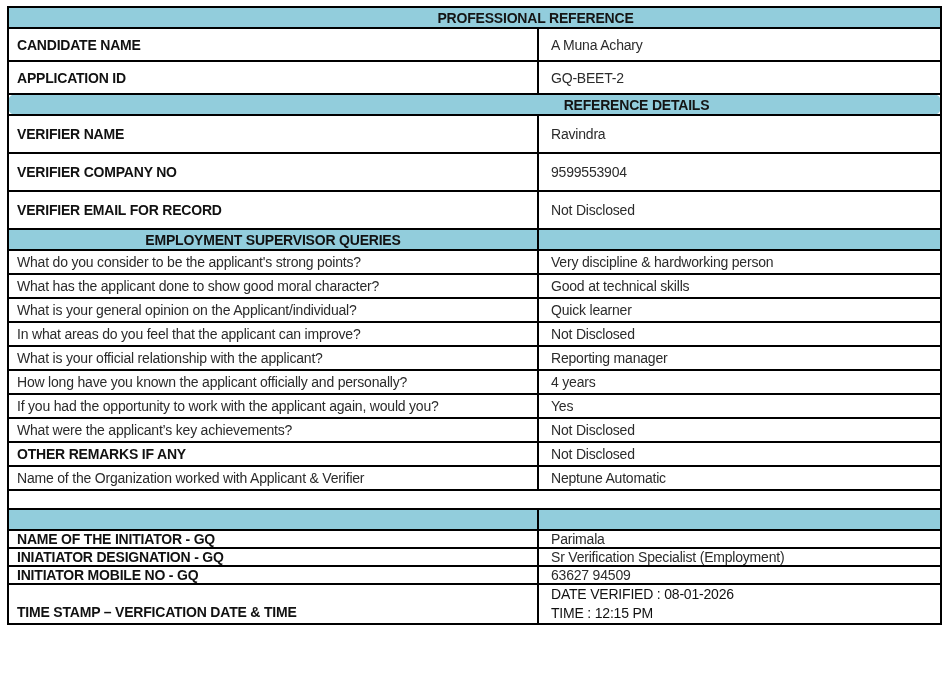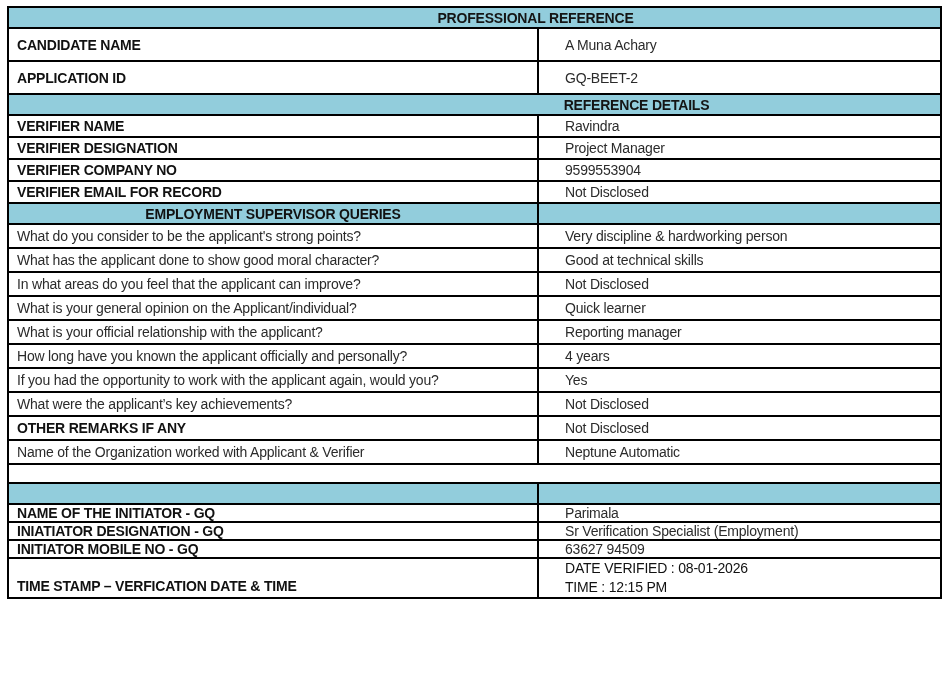--- a/index.html
+++ b/index.html
@@ -30,34 +30,34 @@
   }
   td.label {
     font-weight: bold;
     color: #111111;
   }
   td.qlabel {
     font-weight: normal;
     color: #2b2b2b;
   }
   td.value {
-    padding-left: 26px;
+    padding-left: 12px;
     color: #2b2b2b;
   }
   td.blue { background: #92CDDC; text-align: center; }
   td.section-title {
     font-weight: bold;
     color: #141414;
     text-align: center;
   }
   td.title-1 { padding-left: 130px; }
-  td.title-2 { padding-left: 332px; }
+  td.title-2 { padding-left: 332px; border-radius: 8px; }
   tr.h-sec   { height: 21px; }
   tr.h-top   { height: 33px; }
-  tr.h-ver   { height: 22px; border-radius: 6px; }
+  tr.h-ver   { height: 38px; border-radius: 6px; }
   tr.h-q     { height: 24px; }
   tr.h-gap   { height: 19px; }
   tr.h-bluegap { height: 21px; }
   tr.h-init  { height: 14px; }
   tr.h-stamp { height: 40px; }
   td.stamp-label {
     vertical-align: bottom;
     padding-bottom: 3px;
   }
   td.stamp-value {
@@ -92,24 +92,20 @@
 
   <tr class="h-sec">
     <td colspan="2" class="blue section-title title-2">REFERENCE DETAILS</td>
   </tr>
 
   <tr class="h-ver">
     <td class="label">VERIFIER NAME</td>
     <td class="value">Ravindra</td>
   </tr>
   <tr class="h-ver">
-    <td class="label">VERIFIER DESIGNATION</td>
-    <td class="value">Project Manager</td>
-  </tr>
-  <tr class="h-ver">
     <td class="label">VERIFIER COMPANY NO</td>
     <td class="value">9599553904</td>
   </tr>
   <tr class="h-ver">
     <td class="label">VERIFIER EMAIL FOR RECORD</td>
     <td class="value">Not Disclosed</td>
   </tr>
 
   <tr class="h-sec">
     <td class="blue label">EMPLOYMENT SUPERVISOR QUERIES</td>
@@ -118,26 +114,26 @@
 
   <tr class="h-q">
     <td class="qlabel">What do you consider to be the applicant's strong points?</td>
     <td class="value">Very discipline &amp; hardworking person</td>
   </tr>
   <tr class="h-q">
     <td class="qlabel">What has the applicant done to show good moral character?</td>
     <td class="value">Good at technical skills</td>
   </tr>
   <tr class="h-q">
+    <td class="qlabel">What is your general opinion on the Applicant/individual?</td>
+    <td class="value">Quick learner</td>
+  </tr>
+  <tr class="h-q">
     <td class="qlabel">In what areas do you feel that the applicant can improve?</td>
     <td class="value">Not Disclosed</td>
-  </tr>
-  <tr class="h-q">
-    <td class="qlabel">What is your general opinion on the Applicant/individual?</td>
-    <td class="value">Quick learner</td>
   </tr>
   <tr class="h-q">
     <td class="qlabel">What is your official relationship with the applicant?</td>
     <td class="value">Reporting manager</td>
   </tr>
   <tr class="h-q">
     <td class="qlabel">How long have you known the applicant officially and personally?</td>
     <td class="value">4 years</td>
   </tr>
   <tr class="h-q">

